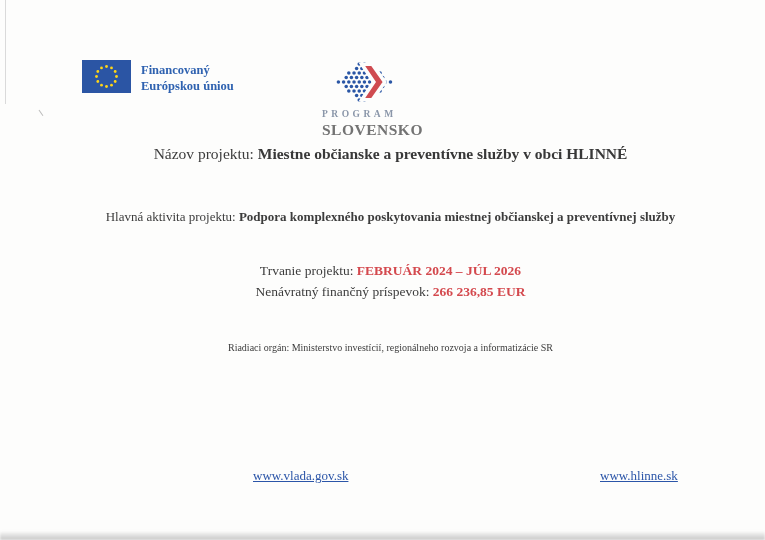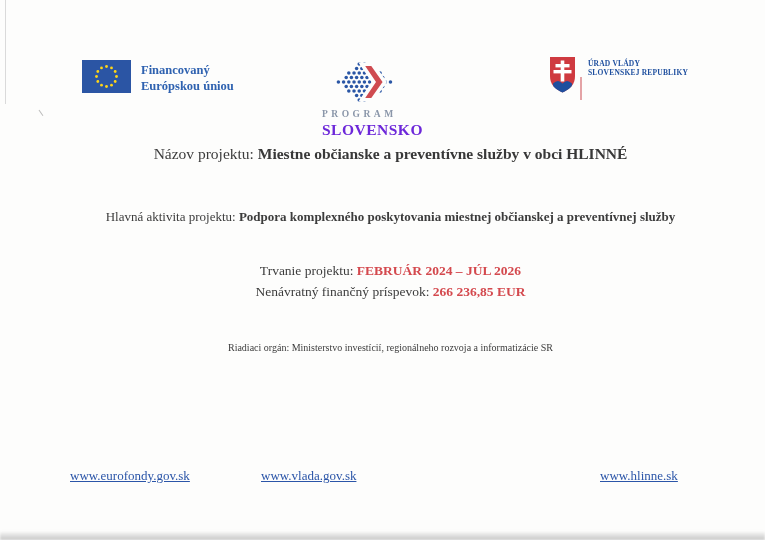--- a/index.html
+++ b/index.html
@@ -20,21 +20,21 @@
 
   
   .eu-logo{position:absolute;left:82px;top:60px;display:flex;align-items:flex-start;}
   .eu-flag{width:49px;height:33px;background:#2b55a4;position:relative;flex:none;}
   .eu-text{margin-left:10px;margin-top:2px;font-size:12.5px;font-weight:bold;color:#2f62b0;line-height:16px;}
 
   .ps-logo{position:absolute;left:310px;top:57px;display:flex;align-items:center;flex-direction:column;}
   .ps-icon{width:62px;height:50px;flex:none;}
   .ps-text{margin-left:12px;margin-top:2px;}
   .ps-program{font-size:9.5px;letter-spacing:3.5px;color:#8a96a9;font-weight:bold;}
-  .ps-slovensko{font-size:15.5px;font-weight:bold;color:#6d28d9;letter-spacing:.5px;margin-top:2px;}
+  .ps-slovensko{font-size:15.5px;font-weight:bold;color:#737373;letter-spacing:.5px;margin-top:2px;}
 
   .uv-logo{position:absolute;left:549px;top:56px;display:flex;align-items:flex-start;}
   .uv-shield{width:27px;height:38px;flex:none;}
   .uv-sep{width:2px;height:23px;background:#e4a3a6;margin:21px 0 0 4px;flex:none;}
   .uv-text{margin-left:6px;margin-top:3px;font-size:7.5px;font-weight:bold;color:#1d4e9e;line-height:9px;letter-spacing:.2px;}
 
   
   .line{position:absolute;left:0;width:100%;text-align:center;margin-left:8px;}
   .title-line{top:145px;font-size:15.5px;}
   .title-line b{color:#383838;}
@@ -45,21 +45,21 @@
   .authority-1{top:342px;font-size:10px;}
   .authority-2{top:362px;font-size:13.5px;}
   .footer-note{top:393px;font-size:13.5px;}
   .red{color:#d4494e;font-weight:bold;}
   b{font-weight:bold;}
 
   
   .links-row{position:absolute;top:468px;left:0;width:100%;height:20px;font-size:13px;}
   .link{position:absolute;color:#2b55a8;text-decoration:underline;cursor:pointer;font-weight:500;}
   .link-1{left:70px;}
-  .link-2{left:261px;text-align:center;}
+  .link-2{left:253px;text-align:center;}
   .link-3{left:400px;}
   .link-4{left:600px;}
 </style>
 </head>
 <body>
 
 <div class="page">
 
   <div class="scan-left-line"></div>
   <div class="pen-mark"></div>
@@ -147,48 +147,33 @@
           <circle cx="27.5" cy="41.199999999999996" r="1.7"></circle>
         </g>
       <polygon points="25,7 35,7 47,24 35,41 25,41 36.5,24" fill="#cf4b50" stroke="#fdfdfc" stroke-width="3.5" stroke-linejoin="miter"></polygon>
     </svg>
     <div class="ps-text">
       <div class="ps-program">PROGRAM</div>
       <div class="ps-slovensko">SLOVENSKO</div>
     </div>
   </div>
 
-  <div class="uv-logo">
-    <svg class="uv-shield" viewBox="0 0 27 38">
-      <path d="M1,1 H26 V20 C26,28.5 21.5,32.5 13.5,36.5 C5.5,32.5 1,28.5 1,20 Z" fill="#cf3a40"></path>
-      <path d="M4,27.5 Q9,22.5 13.5,27.5 Q18,22.5 23,27.5 L23,28.5 C23,31 20,33.5 13.5,36.5 C7,33.5 4,31 4,28.5 Z" fill="#1f4f9e"></path>
-      <rect x="11.7" y="4.5" width="3.6" height="21" fill="#ffffff"></rect>
-      <rect x="6.5" y="8" width="14" height="3.4" fill="#ffffff"></rect>
-      <rect x="4.5" y="14" width="18" height="3.4" fill="#ffffff"></rect>
-    </svg>
-    <div class="uv-sep"></div>
-    <div class="uv-text">
-      <div>ÚRAD VLÁDY</div>
-      <div>SLOVENSKEJ REPUBLIKY</div>
-    </div>
-  </div>
 
   <div class="line title-line"><span>Názov projektu: </span><b>Miestne občianske a preventívne služby v obci HLINNÉ</b></div>
 
   <div class="line activity-line"><span>Hlavná aktivita projektu: </span><b>Podpora komplexného poskytovania miestnej občianskej a preventívnej služby</b><br></div>
 
   <div class="line fact-duration"><span>Trvanie projektu: </span><span class="red">FEBRUÁR 2024 – JÚL 2026</span></div>
 
   <div class="line fact-grant"><span>Nenávratný finančný príspevok: </span><span class="red">266 236,85 EUR</span></div>
 
 
   <div class="line authority-1">Riadiaci orgán: Ministerstvo investícií, regionálneho rozvoja a informatizácie SR</div>
 
 
 
   <div class="links-row">
-    <a class="link link-1">www.eurofondy.gov.sk</a>
     <a class="link link-2">www.vlada.gov.sk</a>
     <a class="link link-4">www.hlinne.sk</a>
   </div>
 
   <div class="scan-bottom-band"></div>
 </div>
 
 </body></html>

